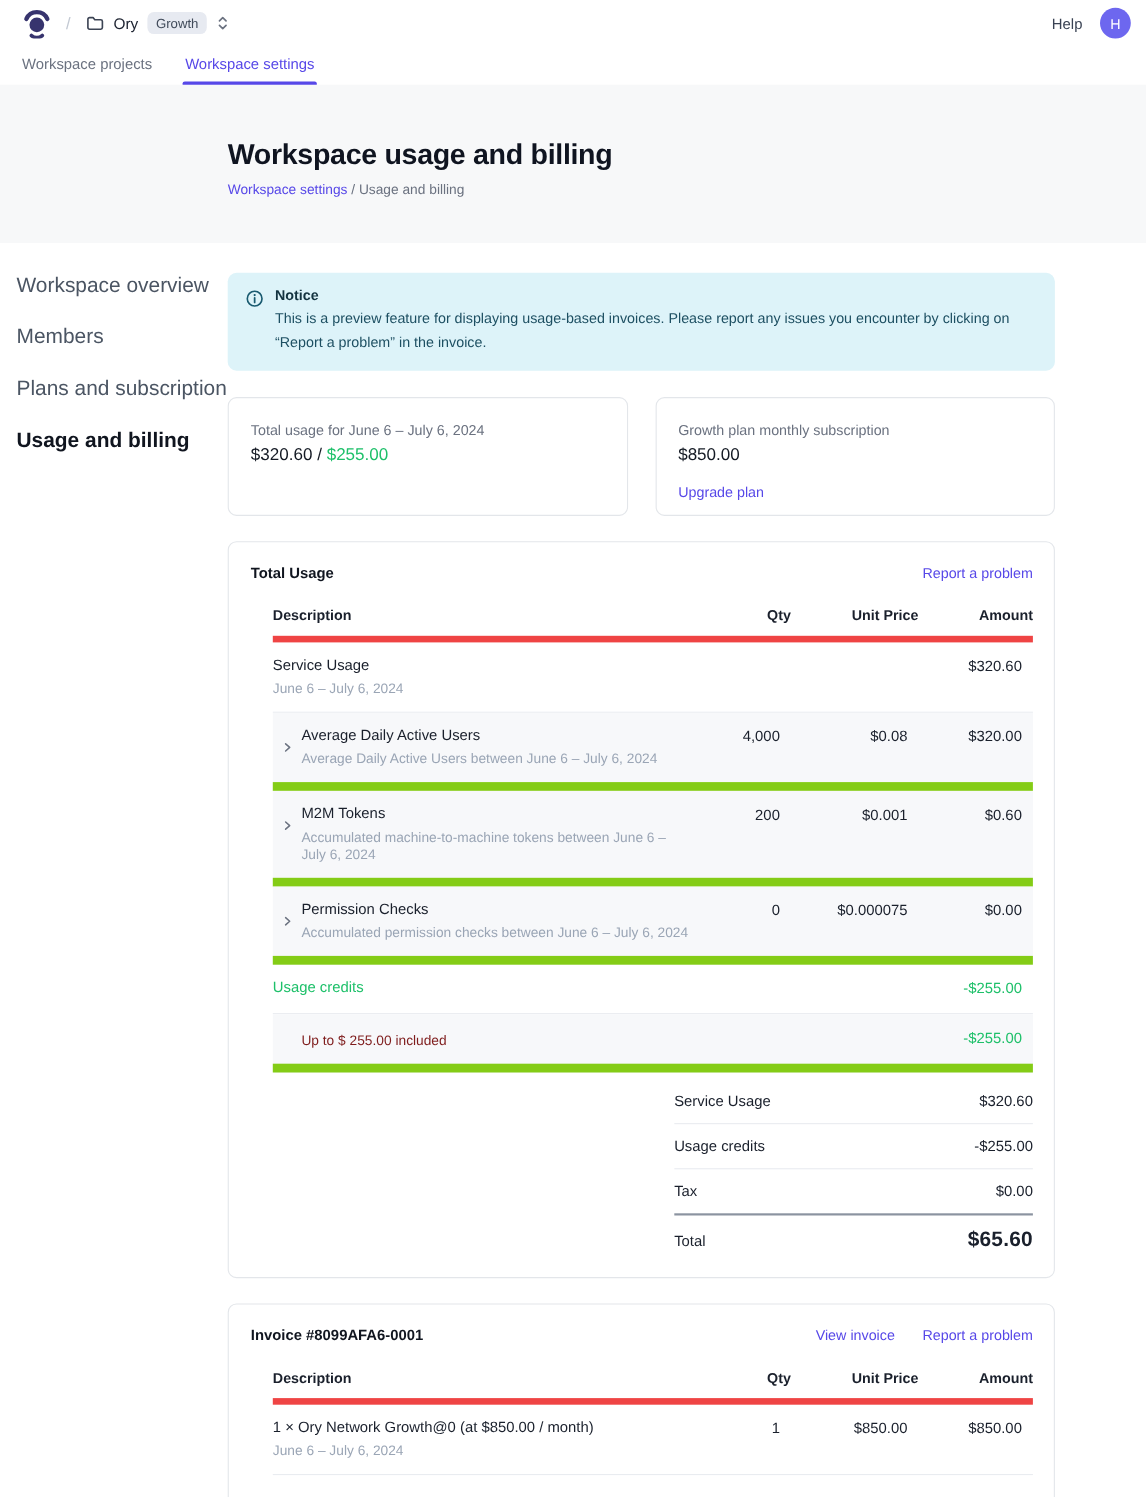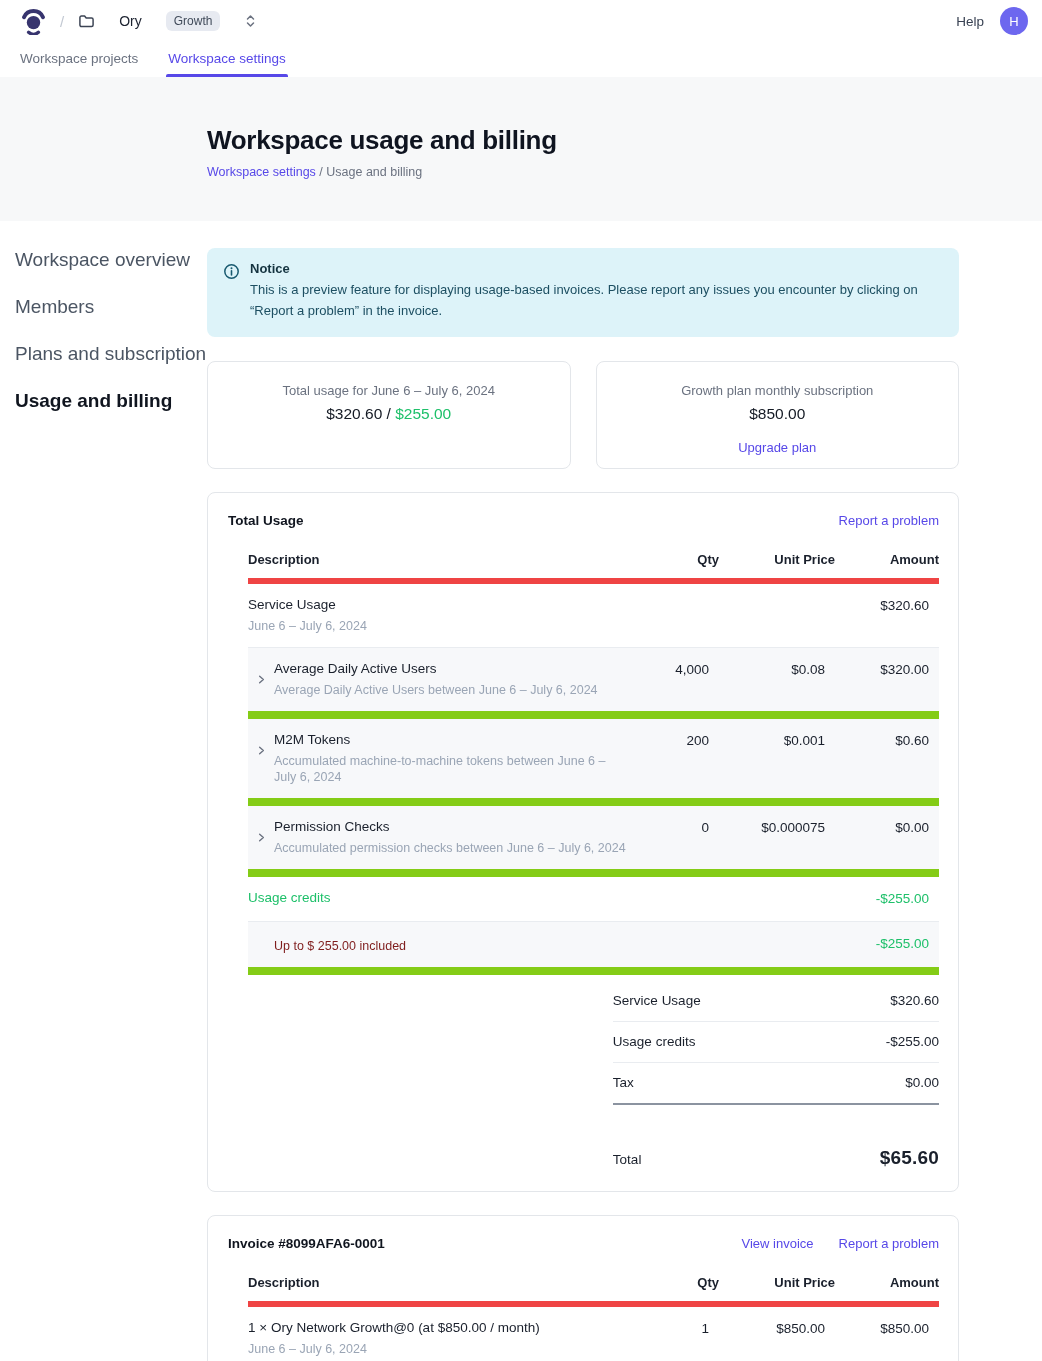--- a/index.html
+++ b/index.html
@@ -7,21 +7,21 @@
   body {
     width:1042px; min-height:1361px; margin:0 auto;
     font-family:"Liberation Sans","DejaVu Sans",sans-serif;
     color:#141a24; font-size:13.5px;
   }
   .link { color:#5748e8; cursor:pointer; font-size:13px; }
 
   
   .topbar { height:42px; display:flex; align-items:center; padding:0 14px 0 20px; background:#fff; }
   .topbar .slash { color:#c2c8d2; margin:0 14px 0 13px; font-size:15px; }
-  .ws-switcher { display:flex; align-items:center; gap:24px; cursor:pointer;text-align:center; }
+  .ws-switcher { display:flex; align-items:center; gap:8px; cursor:pointer;text-align:center; }
   .ws-name { font-size:14px; font-weight:500; color:#1c2230; }
   .plan-badge { background:#e7eaf1; color:#414b5a; font-size:12px; padding:3px 8px; border-radius:6px; }
   .topbar-right { margin-left:auto; display:flex; align-items:center; gap:16px; }
   .help-link { font-size:13.5px; color:#394253; cursor:pointer; }
   .avatar { width:28px; height:28px; border-radius:50%; background:#6d67ef; color:#fff;
             display:flex; align-items:center; justify-content:center; font-size:13px; cursor:pointer; }
 
   
   .tabs { display:flex; gap:26px; padding:0 0 0 18px; background:#fff; }
   .tab { font-size:13.5px; color:#6b7280; padding:9px 2px 11px; cursor:pointer; position:relative; }
@@ -44,21 +44,21 @@
   .main { flex:1; padding:27px 83px 30px 0; }
 
   
   .notice { background:#ddf3f9; border-radius:8px; padding:13px 16px 15px; display:flex; gap:10px; margin-bottom:24px; }
   .notice svg { flex:0 0 auto; margin-top:2px; }
   .notice-title { font-size:13px; font-weight:700; color:#143340; }
   .notice-body { font-size:13px; color:#1d4f62; line-height:1.6; margin-top:4px; max-width:700px; }
 
   
   .cards-row { display:flex; gap:25px; margin-bottom:23px; }
-  .sum-card { flex:1; border:1px solid #e3e6ea; border-radius:8px; padding:21px 20px; height:108px; background:#fff;text-align:center; }
+  .sum-card { flex:1; border:1px solid #e3e6ea; border-radius:8px; padding:21px 20px; height:108px; background:#fff; }
   .sum-label { font-size:13px; color:#6b7280; margin-bottom:7px; }
   .sum-value { font-size:15.5px; font-weight:400; color:#141a24; }
   .credit-green { color:#1ec06a; }
   .upgrade-link { display:inline-block; margin-top:17px; font-size:13px; }
 
   
   .panel { border:1px solid #e3e6ea; border-radius:8px; background:#fff; padding:20px 19px 18px 20px; margin-bottom:23px; }
   .panel-head { display:flex; align-items:center; justify-content:space-between; }
   .panel-title { font-size:13.5px; font-weight:700; color:#10151f; }
   .panel-links { display:flex; gap:25px; }
@@ -75,21 +75,21 @@
   .indent { padding-left:26px; }
   .row-title { font-size:13.5px; line-height:18px; color:#1a202c; }
   .row-sub { font-size:12.5px; color:#9aa5b5; margin-top:4px; line-height:16px; }
   .t-row.green .row-title, .t-row.green .num { color:#1ec06a; }
   .t-row.green .row-sub { color:#7f1d1d; }
 
   .totals { width:47.2%; margin:6px 0 0 auto; }
   .tot-row { display:flex; justify-content:space-between; align-items:baseline; padding:12px 0 13px;
              border-bottom:1px solid #e9ecf0; font-size:13.5px; color:#1a202c; }
   .tot-row.pre-final { border-bottom:2px solid #8b93a0; }
-  .tot-row.final { border-bottom:none; padding:12px 0 4px;margin-top:30px; }
+  .tot-row.final { border-bottom:none; padding:12px 0 4px; }
   .tot-row.final .tot-amount { font-size:19px; font-weight:700; letter-spacing:0.2px; }
   .tot-label { padding-right:12px; }
 </style>
 </head>
 <body>
 
 <header class="topbar">
   <span style="display:flex;">
     <svg width="27" height="27" viewBox="0 0 27 27">
       <path d="M4 9.2 A 10.4 10.4 0 0 1 23 9.2" fill="none" stroke="#37346e" stroke-width="4" stroke-linecap="round"></path>

